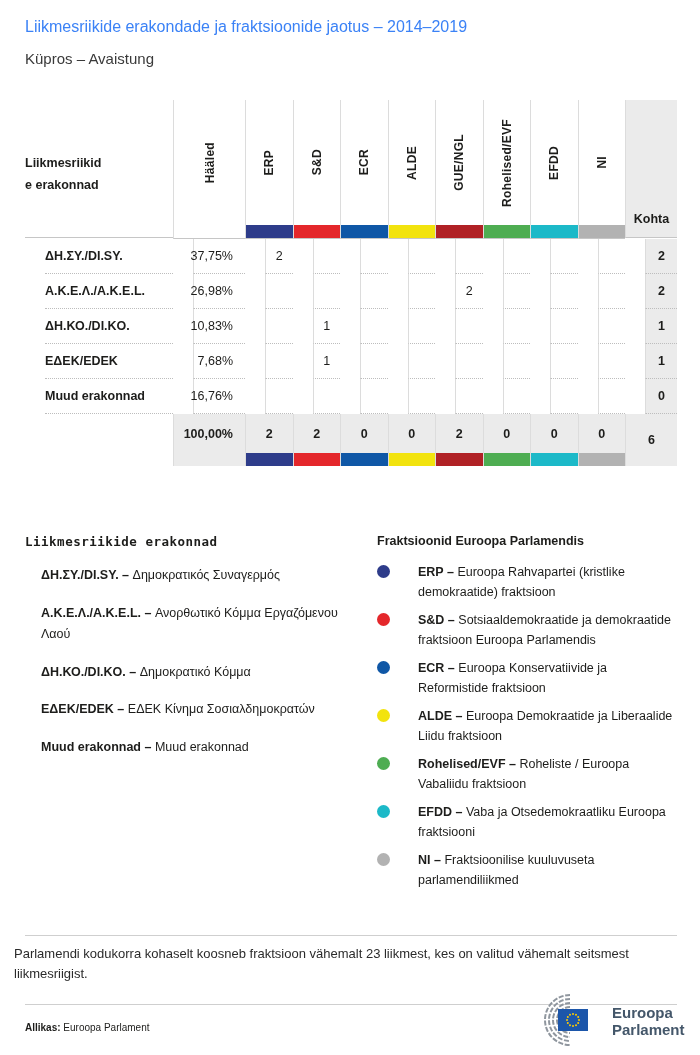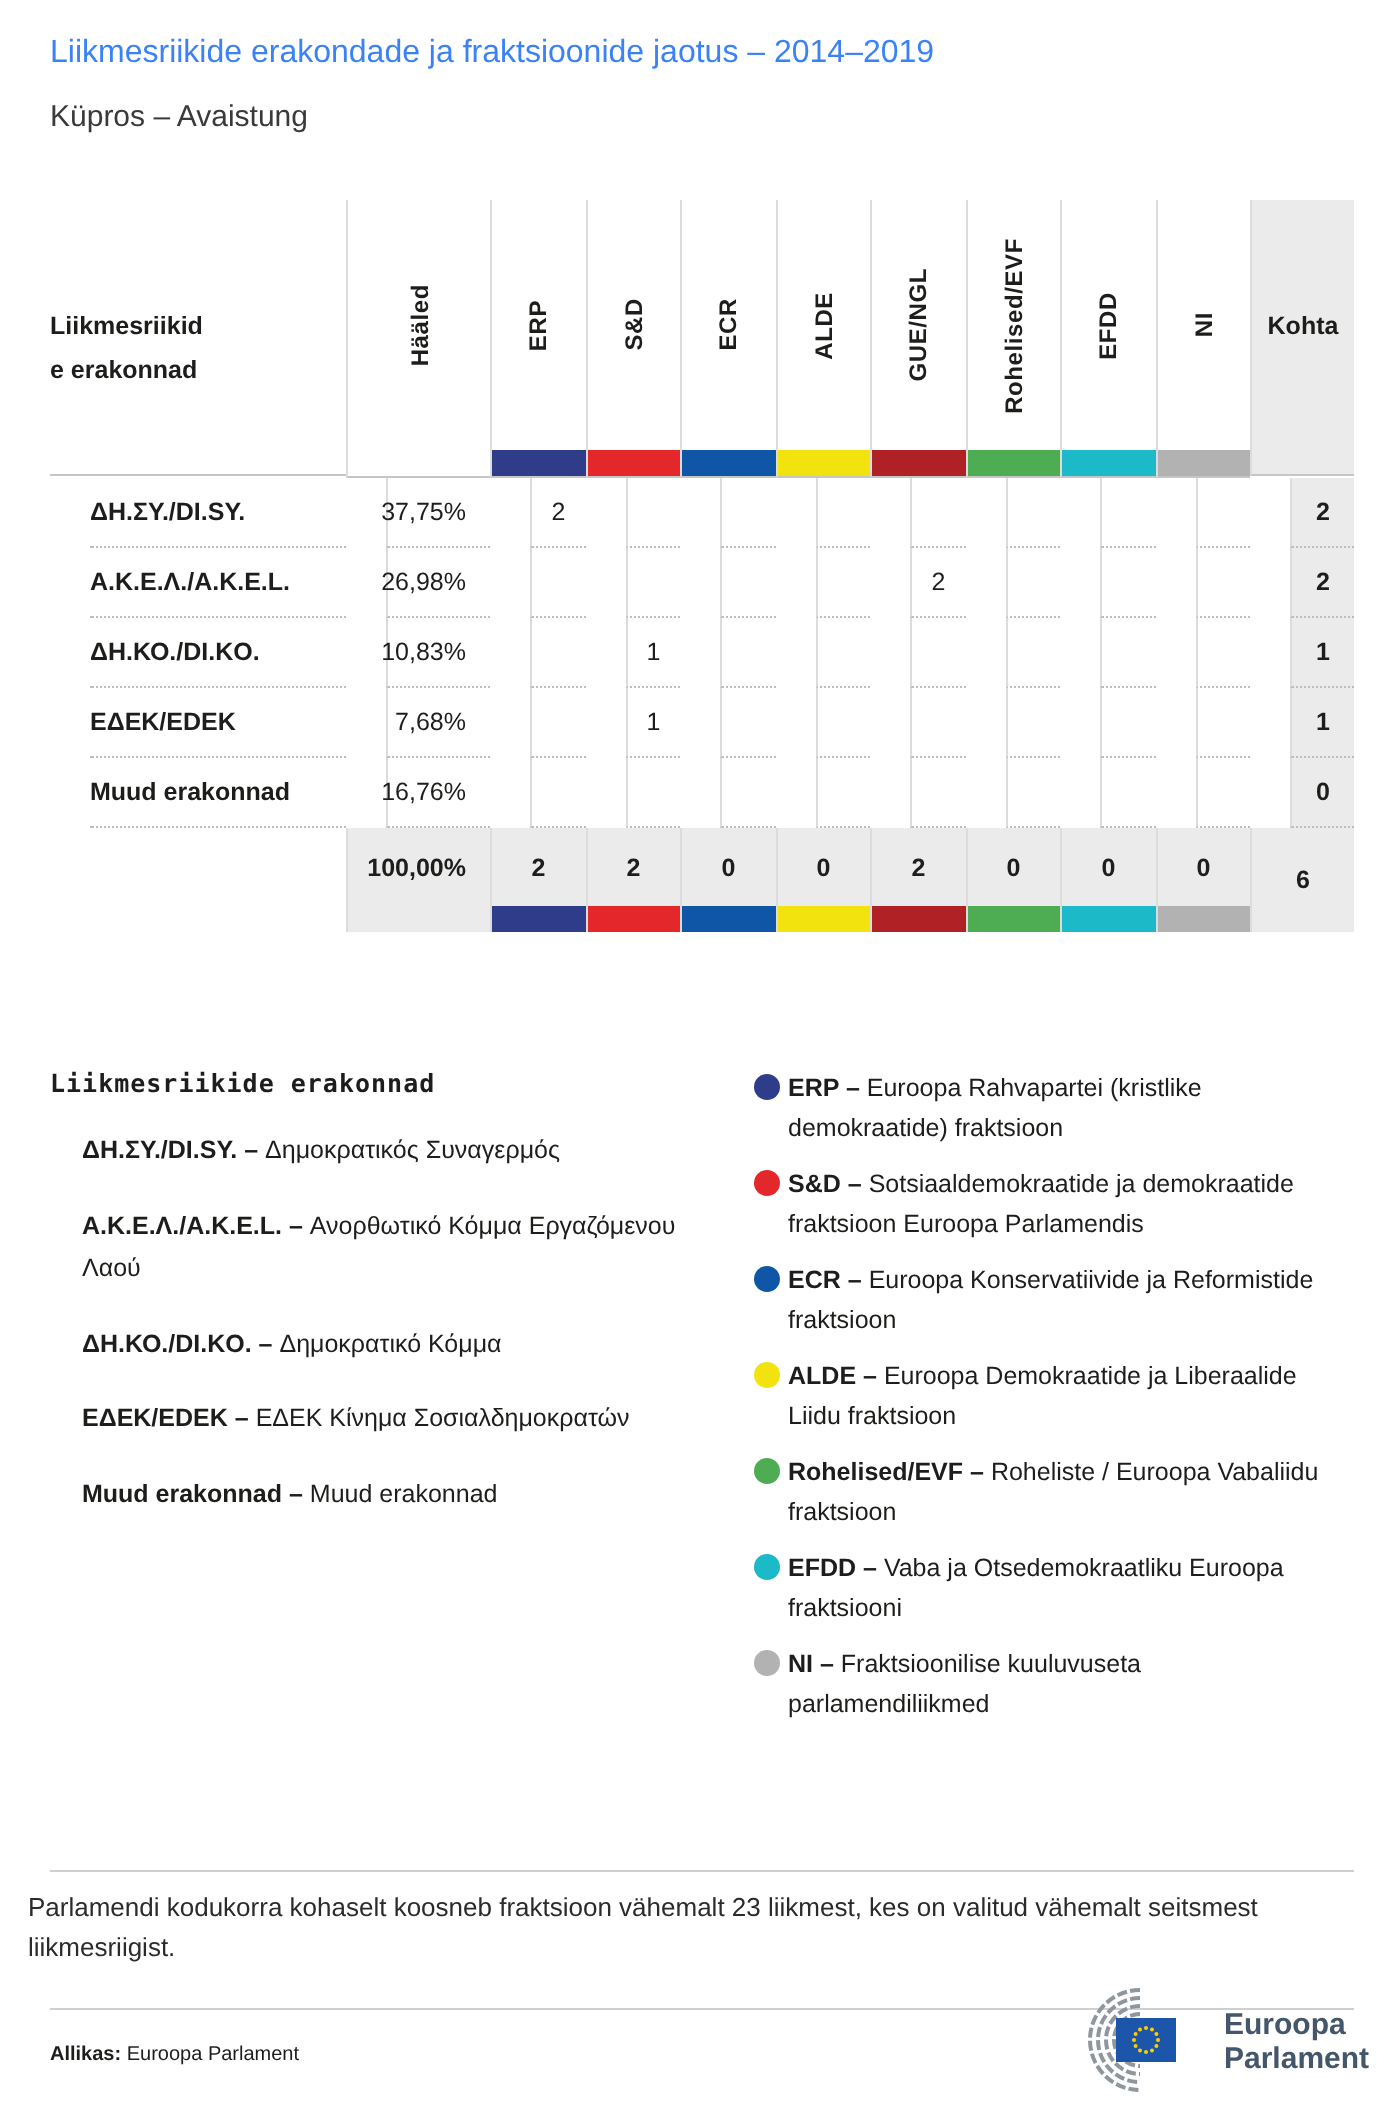--- a/index.html
+++ b/index.html
@@ -17,21 +17,21 @@
   .gray{background:#ebebeb;}
 
   .hc{height:138px;border-bottom:1px solid #c6c6c6;display:flex;flex-direction:column;}
   .hc .vwrap{flex:1;display:flex;align-items:center;justify-content:center;}
   .vlabel{writing-mode:vertical-rl;transform:rotate(180deg);font-weight:bold;font-size:12px;
           letter-spacing:.3px;white-space:nowrap;}
   .bar{height:13px;width:100%;flex:none;}
   .nobar{background:transparent;}
   .col-party{justify-content:center;padding-top:12px;box-sizing:border-box;}
   .party-h{width:78px;word-break:break-all;font-weight:bold;line-height:21.5px;font-size:12.5px;}
-  .kohta-h{justify-content:center;align-items:center;padding-bottom:11px;box-sizing:border-box;
+  .kohta-h{justify-content:flex-end;align-items:center;padding-bottom:11px;box-sizing:border-box;
            font-weight:bold;}
 
   .c{height:35px;display:flex;align-items:center;border-bottom:1px dotted #bdbdbd;box-sizing:border-box;margin-left:20px;}
   .c.party{font-weight:bold;}
   .c.votes{justify-content:flex-end;padding-right:12px;}
   .c.num{justify-content:center;}
   .c.seat{justify-content:center;font-weight:bold;}
 
   .t{height:52px;display:flex;flex-direction:column;}
   .t .tv{flex:1;display:flex;align-items:center;justify-content:center;font-weight:bold;}
@@ -40,21 +40,21 @@
 
   
   .party-legend{position:absolute;left:25px;top:534px;width:335px;}
   .party-legend h3{margin:0 0 12px 0;font-family:"DejaVu Sans Mono", monospace;
                    font-size:12.5px;font-weight:bold;letter-spacing:.5px;}
   .pl-item{font-size:12.5px;line-height:21.5px;margin:16px;}
   .pl-item b{font-weight:bold;}
 
   .group-legend{position:absolute;left:377px;top:534px;width:300px;}
   .group-legend h3{margin:0 0 14px 0;font-size:12.5px;font-weight:bold;}
-  .gl-item{display:flex;gap:4px;margin-bottom:8px;}
+  .gl-item{display:flex;gap:28px;margin-bottom:8px;}
   .dot{width:13px;height:13px;border-radius:50%;flex:none;margin-top:3px;}
   .gl-text{font-size:12.5px;line-height:20px;width:268px;}
   .gl-text b{font-weight:bold;}
 
   
   .rule{position:absolute;left:25px;width:652px;border-top:1px solid #cfcfcf;height:0;}
   .rule1{top:935px;} .rule2{top:1004px;}
   .footnote{position:absolute;left:14px;top:944px;width:640px;font-size:13px;line-height:20px;color:#2b2b2b;}
   .source{position:absolute;left:25px;top:1022px;font-size:10px;color:#1d1d1b;}
   .source b{font-weight:bold;}
@@ -236,20 +236,21 @@
   <div class="party-legend">
     <h3>Liikmesriikide erakonnad</h3>
     <p class="pl-item"><b>ΔΗ.ΣΥ./DI.SY. –</b> <span>Δημοκρατικός Συναγερμός</span></p>
     <p class="pl-item"><b>Α.Κ.Ε.Λ./A.K.E.L. –</b> <span>Ανορθωτικό Κόμμα Εργαζόμενου Λαού</span></p>
     <p class="pl-item"><b>ΔΗ.ΚΟ./DI.KO. –</b> <span>Δημοκρατικό Κόμμα</span></p>
     <p class="pl-item"><b>ΕΔΕΚ/EDEK –</b> <span>ΕΔΕΚ Κίνημα Σοσιαλδημοκρατών</span></p>
     <p class="pl-item"><b>Muud erakonnad –</b> <span>Muud erakonnad</span></p>
   </div>
 
   <div class="group-legend">
+    <h3>Fraktsioonid Euroopa Parlamendis</h3>
     <div class="gl-item">
       <span class="dot" style="background-color: rgb(46, 60, 138);"></span>
       <span class="gl-text"><b>ERP –</b> <span>Euroopa Rahvapartei (kristlike demokraatide) fraktsioon</span></span>
     </div>
     <div class="gl-item">
       <span class="dot" style="background-color: rgb(228, 39, 43);"></span>
       <span class="gl-text"><b>S&amp;D –</b> <span>Sotsiaaldemokraatide ja demokraatide fraktsioon Euroopa Parlamendis</span></span>
     </div>
     <div class="gl-item">
       <span class="dot" style="background-color: rgb(15, 87, 166);"></span>

